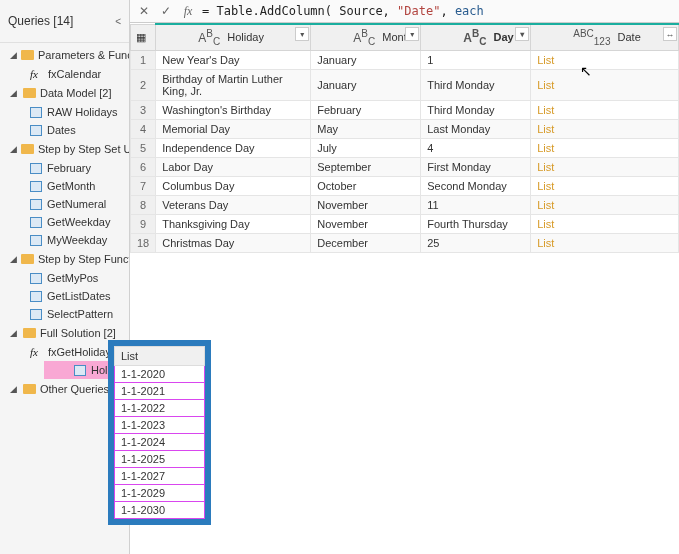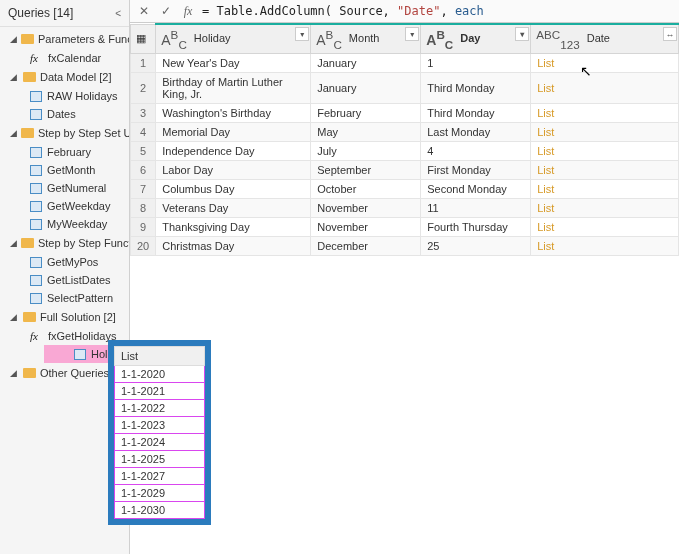--- a/index.html
+++ b/index.html
@@ -16,21 +16,21 @@
     
     .sidebar {
       width: 130px;
       background: #f5f5f5;
       border-right: 1px solid #d0d0d0;
       display: flex;
       flex-direction: column;
       font-size: 11px;
     }
     .sidebar-header {
-      padding: 6px 8px;
+      padding: 14px 8px;
       border-bottom: 1px solid #e0e0e0;
       font-size: 12px;
       display: flex;
       justify-content: space-between;
       align-items: center;
     }
     .sidebar-header .collapse-icon {
       font-size: 10px;
       color: #666;
     }
@@ -124,24 +124,25 @@
       border: 1px solid #d5d5d5;
       border-top: 2px solid #1aae9f;
       padding: 3px 5px;
       text-align: left;
       font-weight: normal;
       color: #333;
       position: relative;
     }
     .data-table th.idx-col { width: 18px; border-top: 1px solid #d5d5d5; background:#f0f0f0; }
     .data-table th .type-icon {
-      font-size: 14px;
+      font-size: 12px;
       color: #555;
       margin-right: 4px;
       vertical-align: middle;
+      margin-left: 37px;
     }
     .data-table th .dd {
       position: absolute;
       right: 1px; top: 2px;
       width: 14px; height: 14px;
       border: 1px solid #ccc;
       background: #fff;
       display: flex; align-items: center; justify-content: center;
       font-size: 8px; color:#555;
     }
@@ -395,21 +396,21 @@
           <td><span class="list-link">List</span></td>
         </tr>
         <tr>
           <td class="idx">9</td>
           <td>Thanksgiving Day</td>
           <td>November</td>
           <td>Fourth Thursday</td>
           <td><span class="list-link">List</span></td>
         </tr>
         <tr>
-          <td class="idx">20</td>
+          <td class="idx">18</td>
           <td>Christmas Day</td>
           <td>December</td>
           <td>25</td>
           <td><span class="list-link">List</span></td>
         </tr>
       </tbody>
   </table>
 
   <span class="cursor">↖</span>
 

